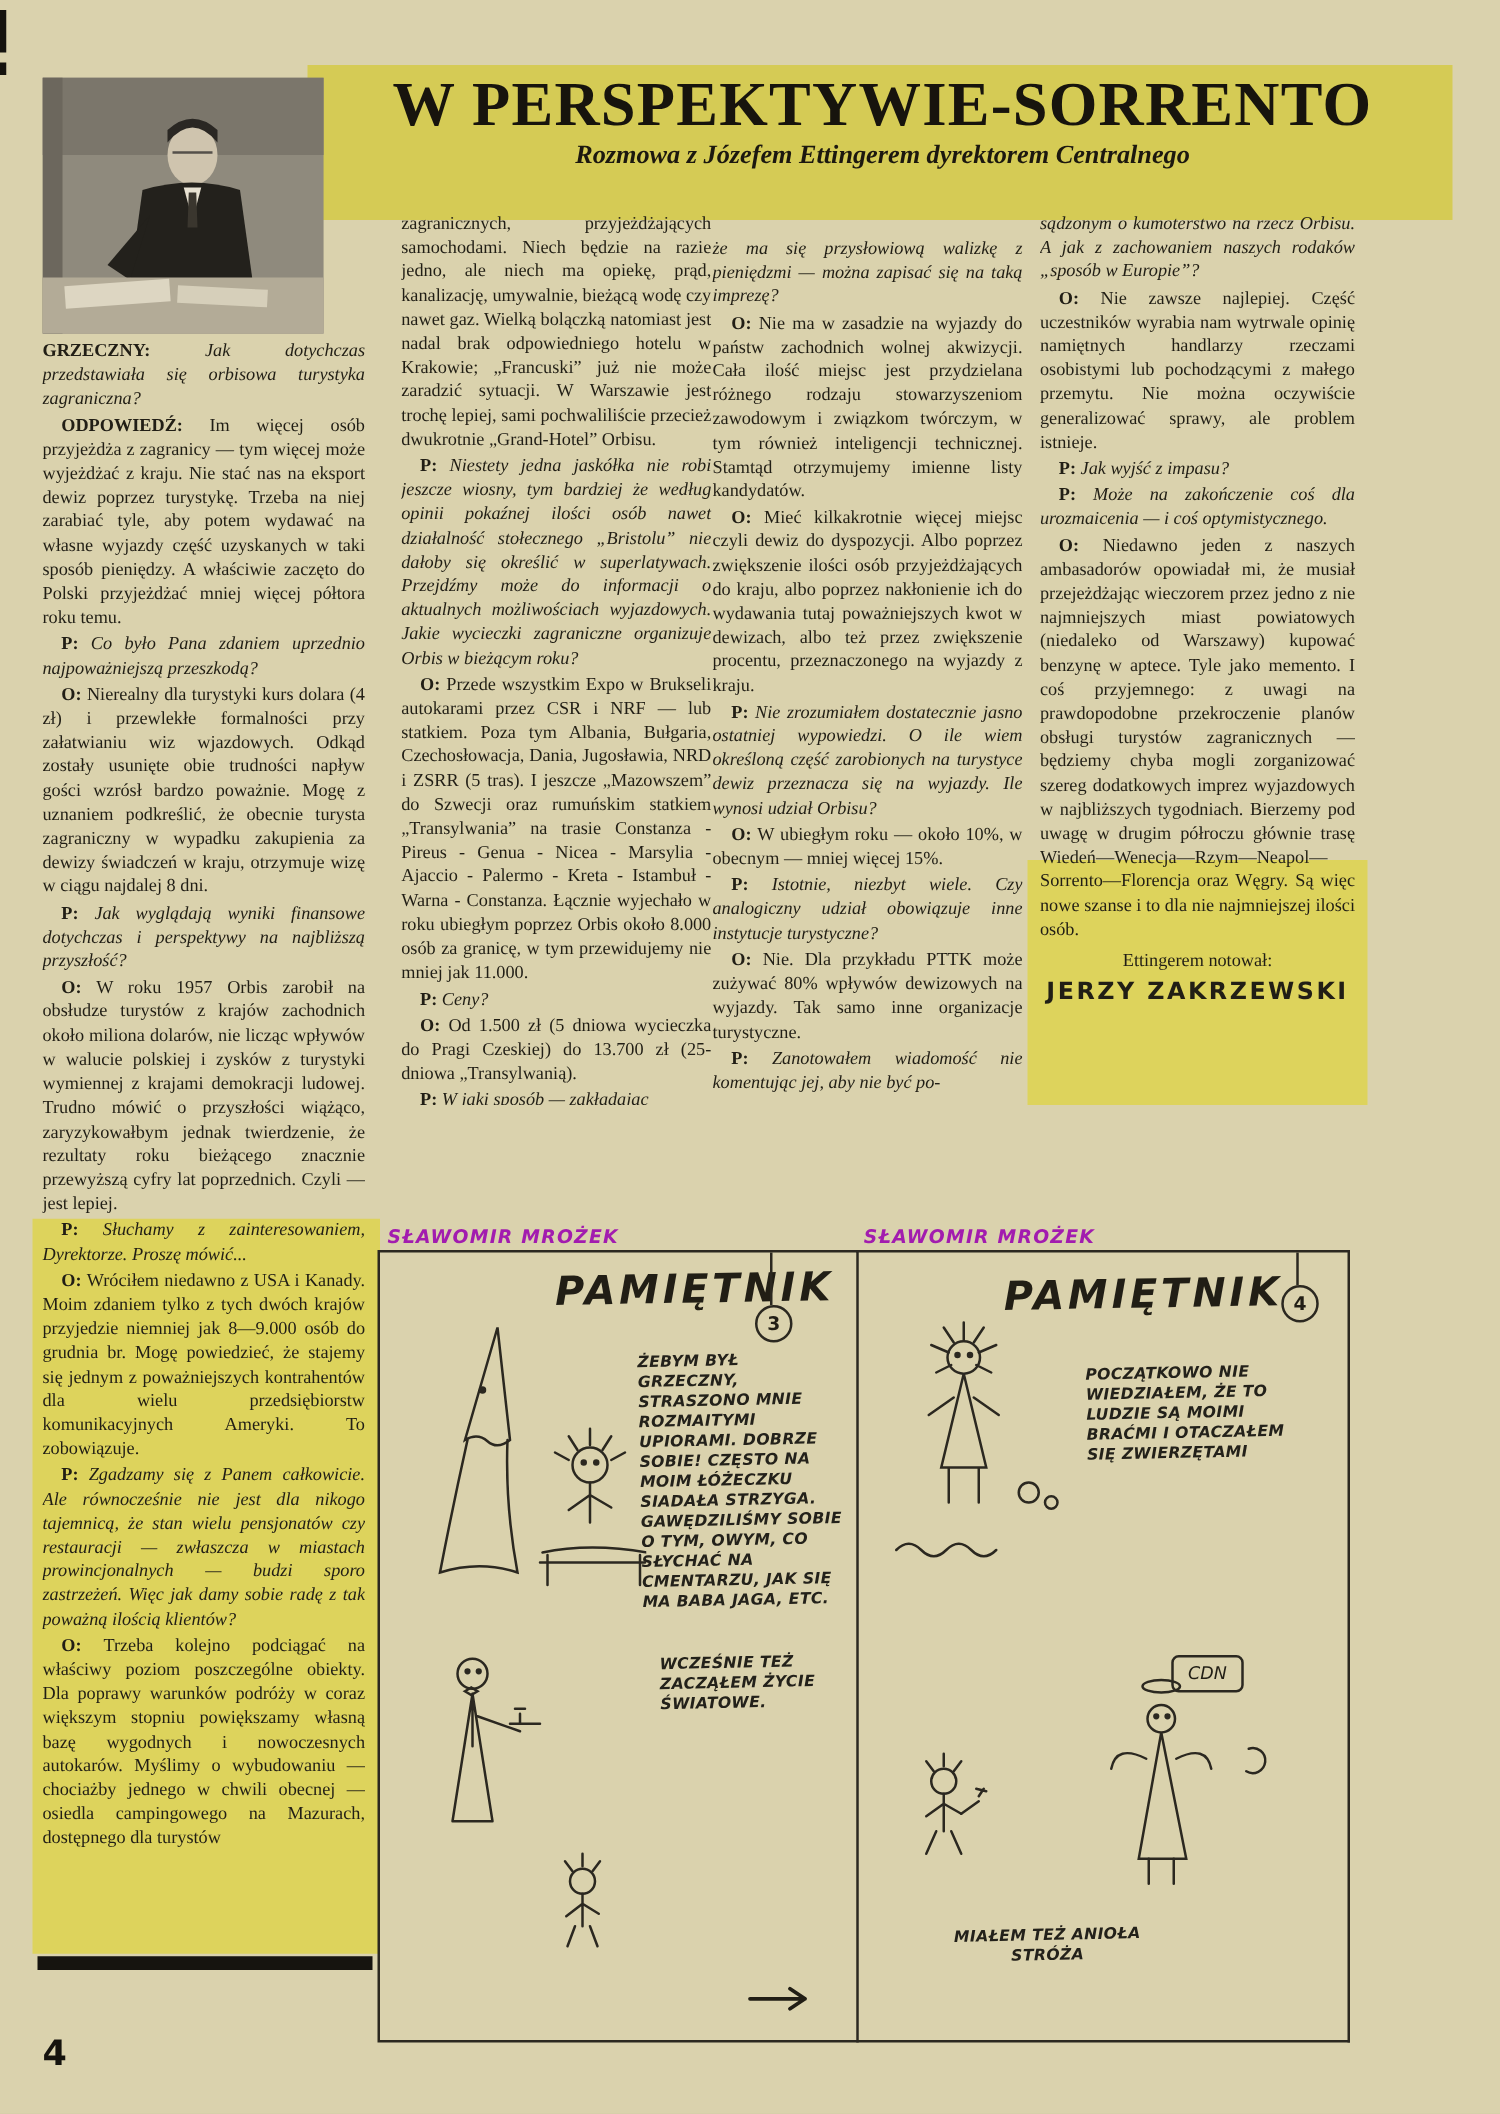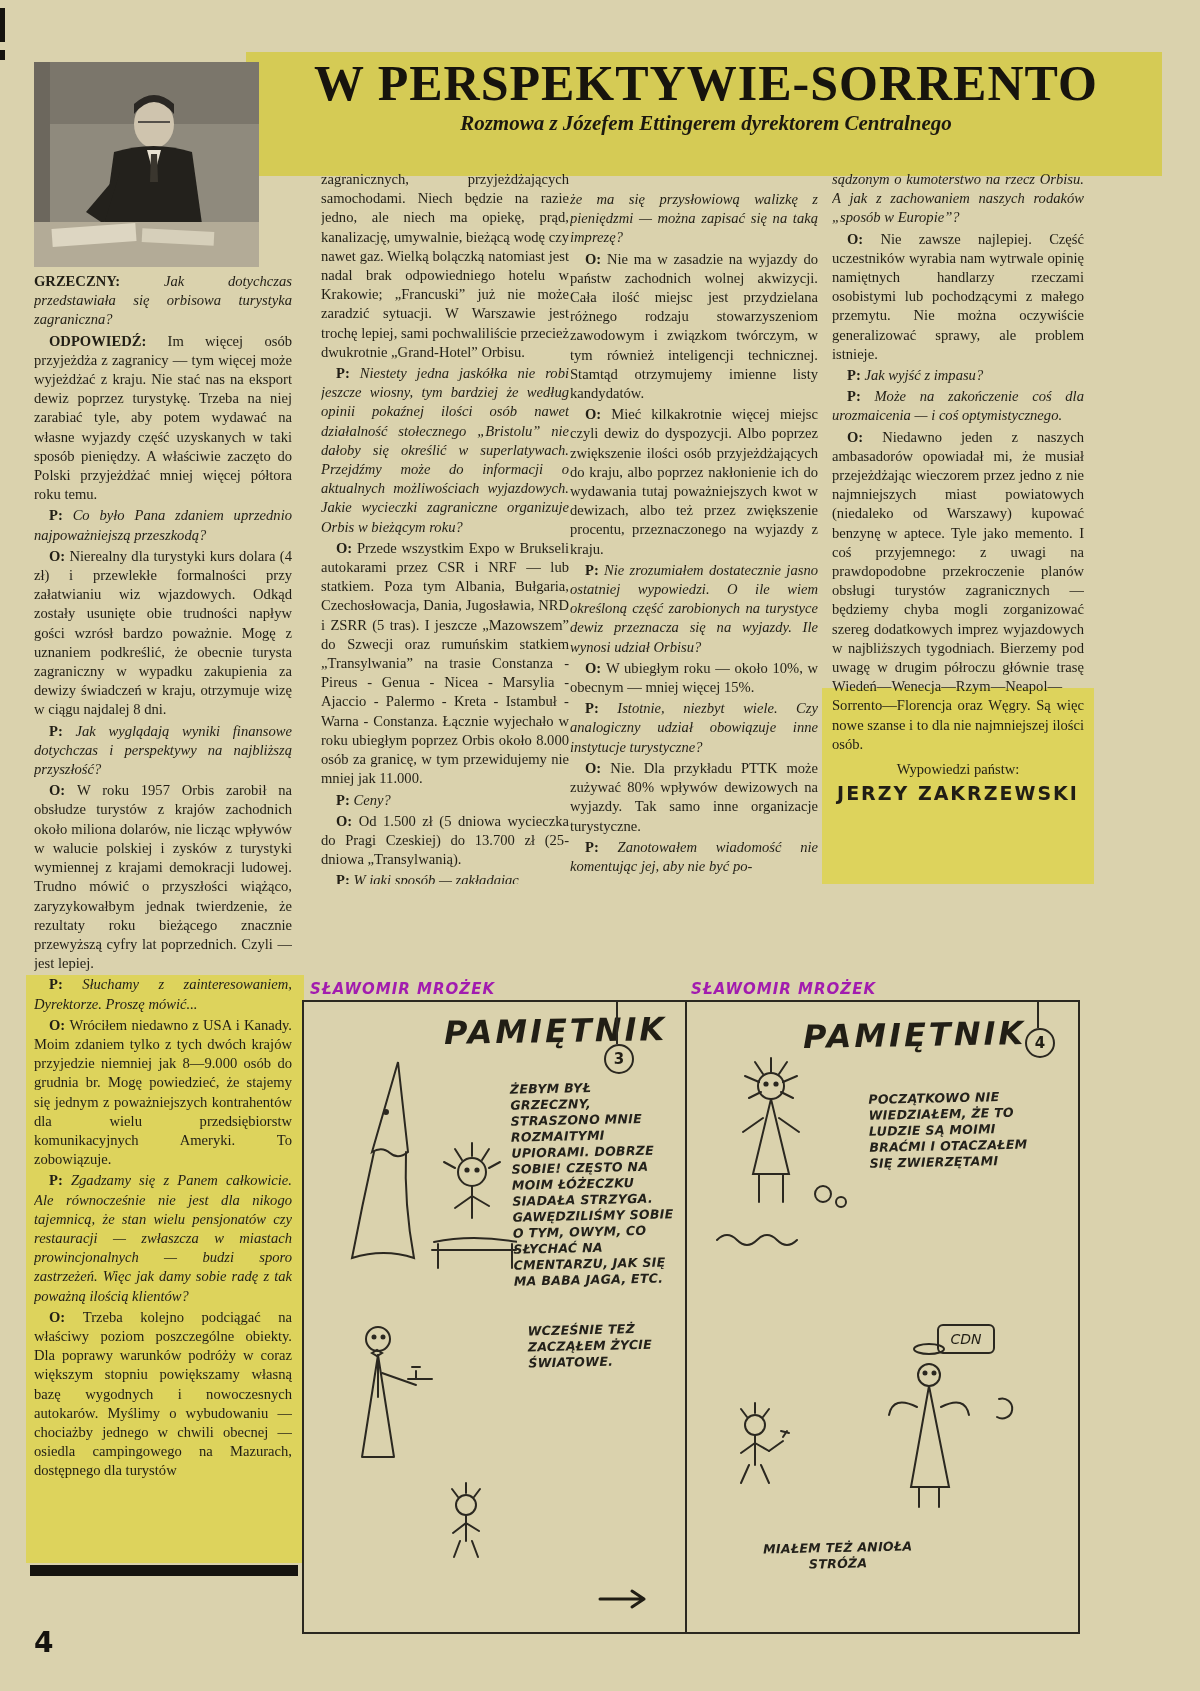--- a/index.html
+++ b/index.html
@@ -119,21 +119,21 @@
       <p class="para q"><b class="lead">P: </b>Istotnie, niezbyt wiele. Czy analogiczny udział obowiązuje inne instytucje turystyczne?</p>
       <p class="para"><b class="lead">O: </b>Nie. Dla przykładu PTTK może zużywać 80% wpływów dewizowych na wyjazdy. Tak samo inne organizacje turystyczne.</p>
       <p class="para q"><b class="lead">P: </b>Zanotowałem wiadomość nie komentując jej, aby nie być po-</p>
     </div>
   <div class="col col4">
       <p class="para q noindent">sądzonym o kumoterstwo na rzecz Orbisu. A jak z zachowaniem naszych rodaków „sposób w Europie”?</p>
       <p class="para"><b class="lead">O: </b>Nie zawsze najlepiej. Część uczestników wyrabia nam wytrwale opinię namiętnych handlarzy rzeczami osobistymi lub pochodzącymi z małego przemytu. Nie można oczywiście generalizować sprawy, ale problem istnieje.</p>
       <p class="para q"><b class="lead">P: </b>Jak wyjść z impasu?</p>
       <p class="para q"><b class="lead">P: </b>Może na zakończenie coś dla urozmaicenia — i coś optymistycznego.</p>
       <p class="para"><b class="lead">O: </b>Niedawno jeden z naszych ambasadorów opowiadał mi, że musiał przejeżdżając wieczorem przez jedno z nie najmniejszych miast powiatowych (niedaleko od Warszawy) kupować benzynę w aptece. Tyle jako memento. I coś przyjemnego: z uwagi na prawdopodobne przekroczenie planów obsługi turystów zagranicznych — będziemy chyba mogli zorganizować szereg dodatkowych imprez wyjazdowych w najbliższych tygodniach. Bierzemy pod uwagę w drugim półroczu głównie trasę Wiedeń—Wenecja—Rzym—Neapol—Sorrento—Florencja oraz Węgry. Są więc nowe szanse i to dla nie najmniejszej ilości osób.</p>
-      <p class="para center">Wypowiedzi państw:</p>
+      <p class="para center">Ettingerem notował:</p>
       <p class="para signature">JERZY ZAKRZEWSKI</p>
     </div>
 
   <div class="black-bar"></div>
   <div class="page-number">4</div>
 
   <section>
 
     <div class="panel panel-a">
       <div class="byline">SŁAWOMIR MROŻEK</div>

